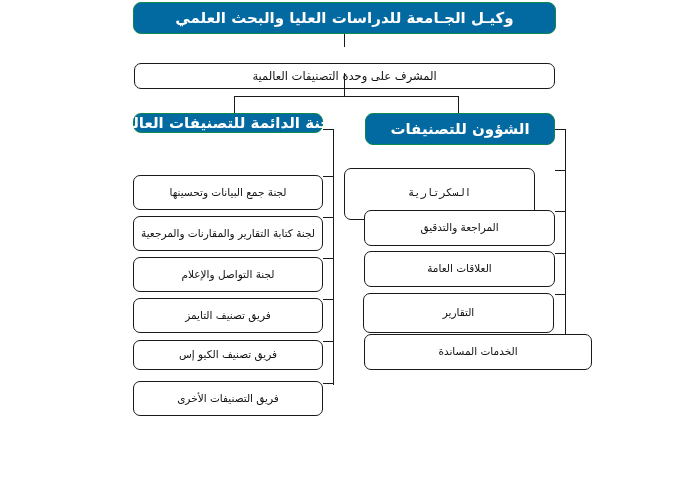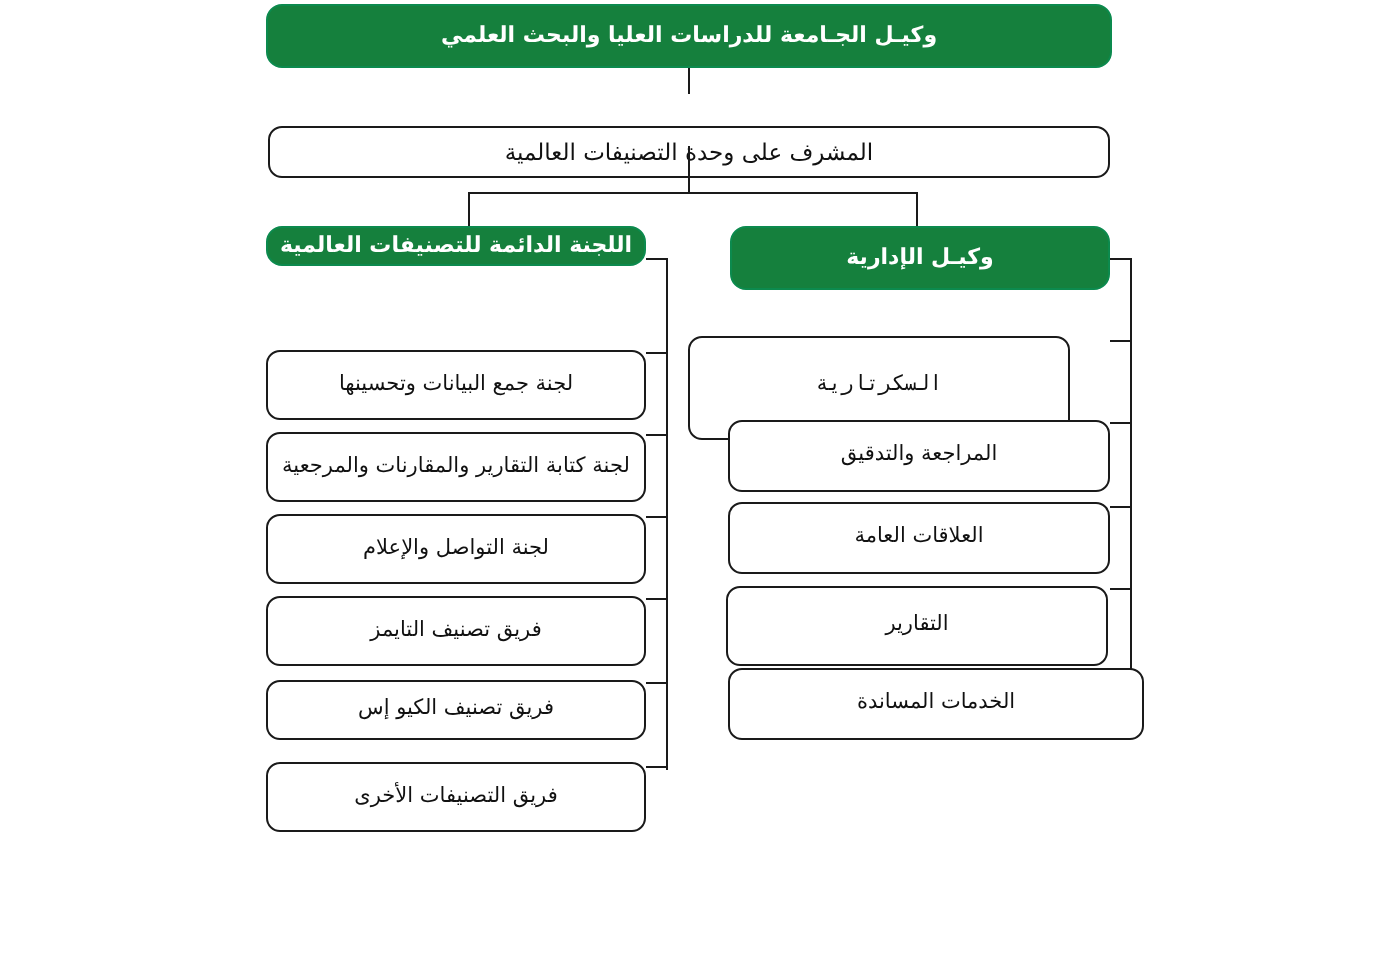--- a/index.html
+++ b/index.html
@@ -26,25 +26,25 @@
     display: flex;
     align-items: center;
     justify-content: center;
     text-align: center;
     border-radius: 7px;
     line-height: 1.25;
     direction: rtl;
     unicode-bidi: isolate;
   }
   .node-green {
-    background: #15803d;
+    background: #0369a1;
     color: #ffffff;
     border: 1px solid #0c8a4e;
     border-radius: 8px;
-    font-size: 11px;
+    font-size: 15px;
     font-weight: 600;
     letter-spacing: .2px;
   }
   .node-white {
     background: #ffffff;
     color: #111111;
     border: 1.3px solid #1a1a1a;
     font-size: 10.5px;
     font-weight: 500;
     margin-top: 16px;
@@ -113,21 +113,21 @@
     <span class="node-label">فريق تصنيف التايمز</span>
   </div>
   <div class="node node-white" style="left:133px; top:324px; width:190px; height:30px;">
     <span class="node-label">فريق تصنيف الكيو إس</span>
   </div>
   <div class="node node-white" style="left:133px; top:365px; width:190px; height:35px;">
     <span class="node-label">فريق التصنيفات الأخرى</span>
   </div>
 
   <div class="node node-green" style="left:365px; top:113px; width:190px; height:32px;">
-    <span class="node-label">وكيـل الإدارية</span>
+    <span class="node-label">الشؤون للتصنيفات</span>
   </div>
 
   <div class="conn conn-v" style="left:565px; top:129px; width:1.4px; height:215px;"></div>
   <div class="conn conn-h" style="left:555px; top:129px; width:11px; height:1.4px;"></div>
 
   <div class="conn conn-h" style="left:555px; top:170px; width:11px; height:1.4px;"></div>
   <div class="conn conn-h" style="left:555px; top:211px; width:11px; height:1.4px;"></div>
   <div class="conn conn-h" style="left:555px; top:253px; width:11px; height:1.4px;"></div>
   <div class="conn conn-h" style="left:555px; top:294px; width:11px; height:1.4px;"></div>
   <div class="conn conn-h" style="left:555px; top:336px; width:11px; height:1.4px;"></div>
@@ -137,17 +137,17 @@
   </div>
   <div class="node node-white" style="left:364px; top:194px; width:191px; height:36px;justify-content:center;">
     <span class="node-label">المراجعة والتدقيق</span>
   </div>
   <div class="node node-white" style="left:364px; top:235px; width:191px; height:36px;">
     <span class="node-label">العلاقات العامة</span>
   </div>
   <div class="node node-white" style="left:363px; top:277px; width:191px; height:40px;">
     <span class="node-label">التقارير</span>
   </div>
-  <div class="node node-white" style="left:364px; top:318px; width:208px; height:36px;">
+  <div class="node node-white" style="left:364px; top:318px; width:228px; height:36px;">
     <span class="node-label">الخدمات المساندة</span>
   </div>
 
 </div>
 
 </body></html>

